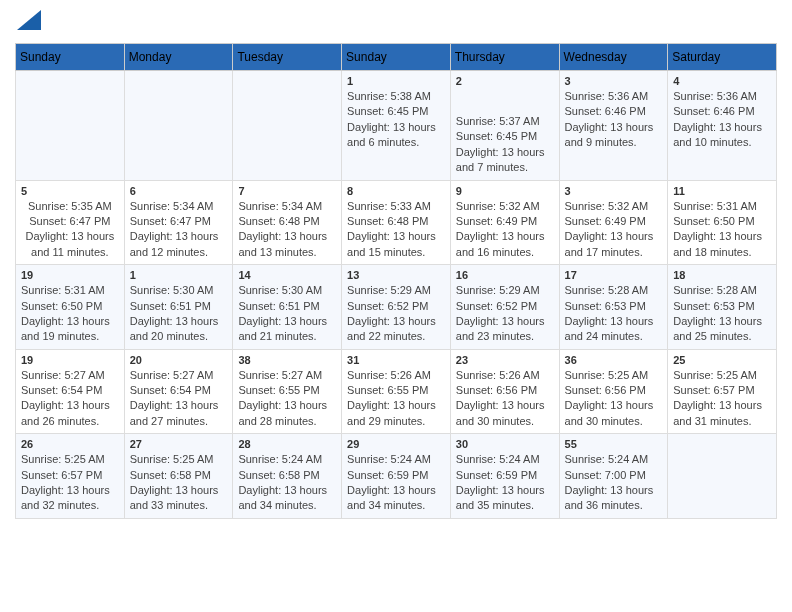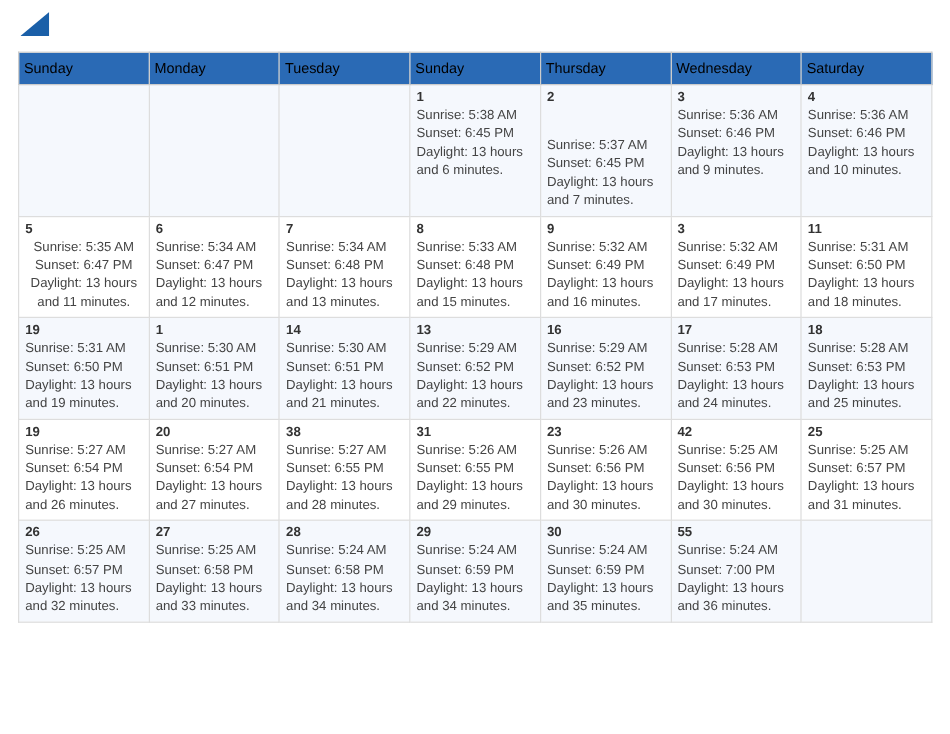--- a/index.html
+++ b/index.html
@@ -282,21 +282,21 @@
 and 29 minutes.</div>
         </td>
         <td>
           <span class="day-number">23</span>
           <div class="day-info" style="white-space: pre-line;">Sunrise: 5:26 AM
 Sunset: 6:56 PM
 Daylight: 13 hours
 and 30 minutes.</div>
         </td>
         <td>
-          <span class="day-number">42</span>
+          <span class="day-number">36</span>
           <div class="day-info" style="white-space: pre-line;">Sunrise: 5:25 AM
 Sunset: 6:56 PM
 Daylight: 13 hours
 and 30 minutes.</div>
         </td>
         <td>
           <span class="day-number">25</span>
           <div class="day-info" style="white-space: pre-line;">Sunrise: 5:25 AM
 Sunset: 6:57 PM
 Daylight: 13 hours

